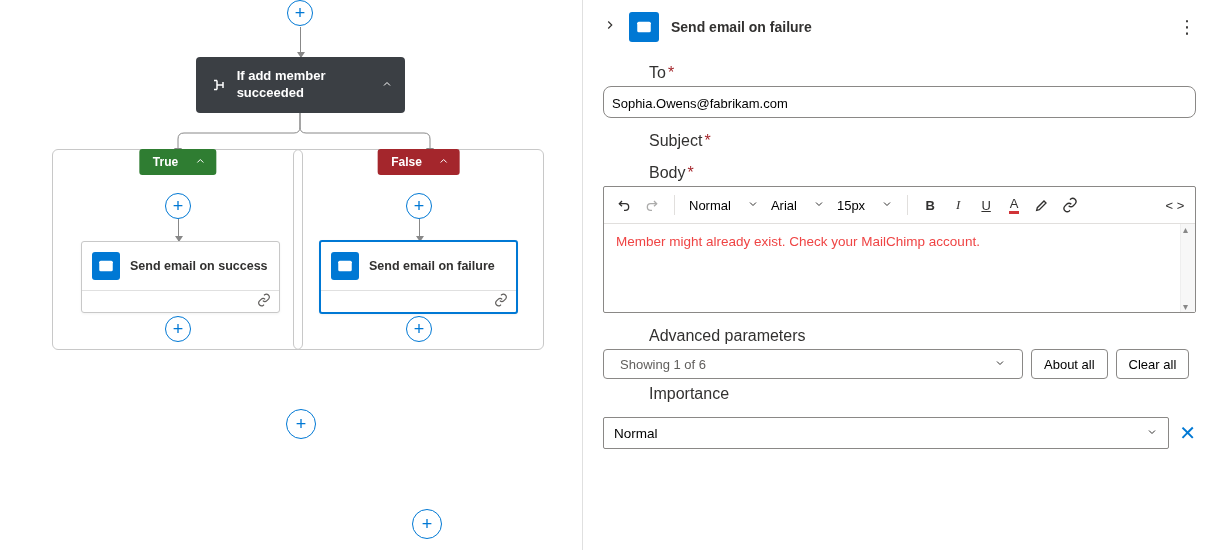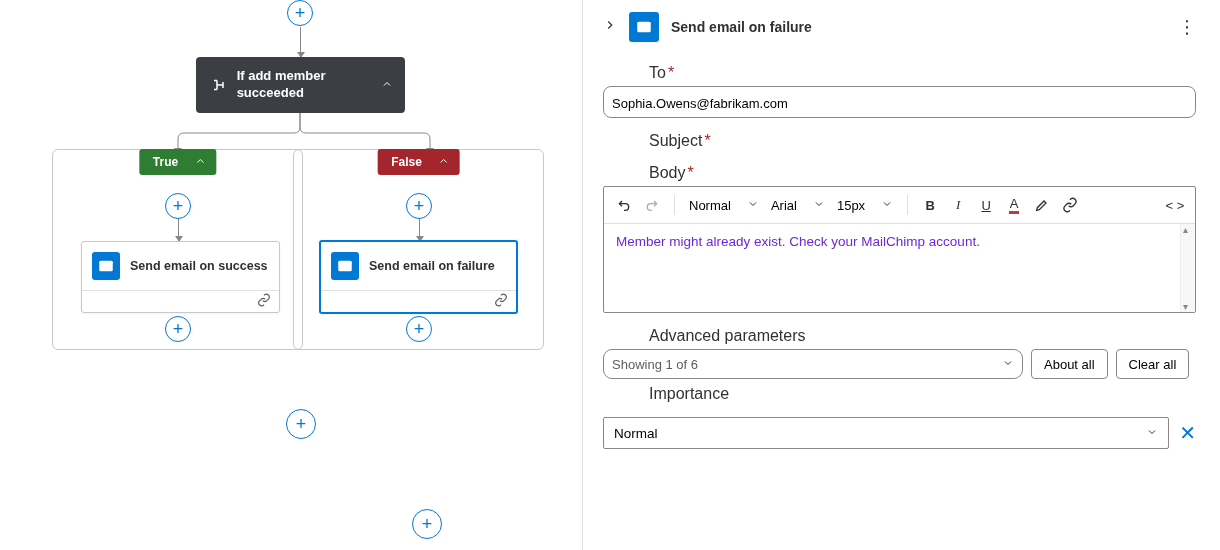--- a/index.html
+++ b/index.html
@@ -62,28 +62,28 @@
 .chip { display:inline-flex; align-items:center; background:#e6f2fb; border:1px solid #b3d7f2; border-radius:3px; padding:1px 6px 1px 3px; font-size:12px; gap:4px; color:#323130; }
 .chip-icon { width:16px; height:16px; background:#8764b8; border-radius:2px; display:flex; align-items:center; justify-content:center; }
 .chip-icon svg { width:10px; height:10px; fill:#fff; }
 .chip-x { cursor:pointer; color:#605e5c; margin-left:2px; }
 
 .rte { border:1px solid #8a8886; border-radius:2px; position:relative; }
 .rte-toolbar { display:flex; align-items:center; gap:4px; padding: 6px 8px; border-bottom: 1px solid #e1dfdd; flex-wrap: wrap; }
 .rte-sep { width:1px; height:20px; background:#e1dfdd; margin:0 6px; }
 .rte-btn { min-width:24px; height:24px; display:flex; align-items:center; justify-content:center; cursor:pointer; color:#323130; font-size:13px; border-radius:2px; padding:0 2px; }
 .rte-select { display:flex; align-items:center; gap:16px; font-size:13px; cursor:pointer; padding:0 4px; }
-.rte-body { padding: 10px 12px; min-height: 88px; font-size: 13.5px; color:#6d28d9; position:relative; }
+.rte-body { padding: 10px 12px; min-height: 88px; font-size: 13.5px; color:#ef4444; position:relative; }
 .rte-scroll { position:absolute; right:0; top:0; bottom:0; width:15px; background:#f7f7f7; border-left:1px solid #eee; }
 .rte-scroll::before { content:'▴'; position:absolute; top:0; left:2px; font-size:10px; color:#888; }
 .rte-scroll::after { content:'▾'; position:absolute; bottom:0; left:2px; font-size:10px; color:#888; }
 .rte-code { margin-left:auto; }
 
 .adv-row { display:flex; align-items:center; gap: 8px; }
-.select-box { flex:0 0 420px; border:1px solid #8a8886; border-radius:9px; height:30px; display:flex; align-items:center; justify-content:space-between; padding:0 8px; font-size:13px; color:#605e5c; cursor:pointer; }
+.select-box { flex:0 0 420px; border:1px solid #8a8886; border-radius:4px; height:30px; display:flex; align-items:center; justify-content:space-between; padding:0 16px; font-size:13px; color:#605e5c; cursor:pointer; }
 .pill-btn { border:1px solid #8a8886; border-radius:4px; height:30px; padding:0 12px; font-size:13px; display:flex; align-items:center; cursor:pointer; background:#fff; }
 
 .imp-row { display:flex; align-items:center; gap:10px; margin-top:14px; }
 .imp-select { flex:1; border:1px solid #8a8886; border-radius:2px; height:32px; display:flex; align-items:center; justify-content:space-between; padding:0 10px; font-size:13.5px; cursor:pointer; }
 .close-x { color:#0078d4; font-size:20px; cursor:pointer; }
 
 .chev { display:inline-block; }
 .chev svg { width:12px; height:12px; }
 </style>
 </head>

